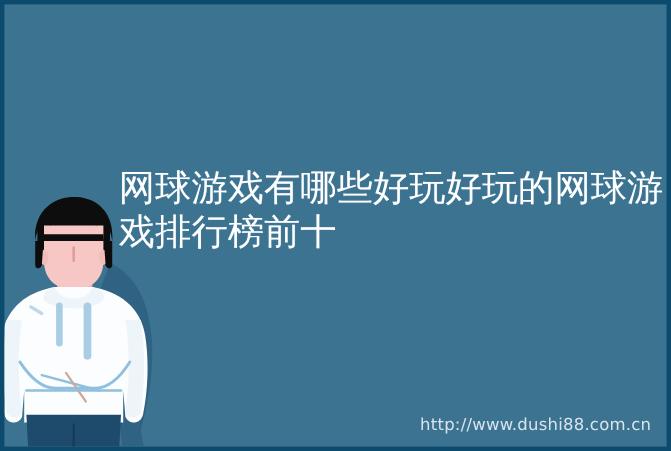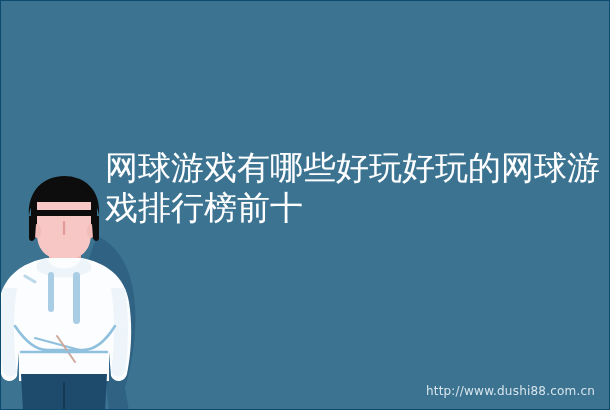--- a/index.html
+++ b/index.html
@@ -8,21 +8,21 @@
     background: #ffffff;
   }
   #canvas {
     position: relative;
     width: 610px;
     height: 410px;
     overflow: hidden;
     background: #3b7391;
     font-family: "Liberation Sans", sans-serif;
     box-sizing: border-box;
-    border: 1px solid #0c4a6e;
+    border: 4px solid #0c4a6e;
   }
   
   #title {
     position: absolute;
     left: 104px;
     top: 147px;
     width: 496px;
     color: #ffffff;
     font-size: 33px;
     line-height: 40px;
@@ -32,21 +32,21 @@
     white-space: normal;
     word-break: break-all;
     font-family: "DejaVu Sans", "Liberation Sans", sans-serif;
   }
   
   #watermark {
     position: absolute;
     right: 14px;
     bottom: 11px;
     color: rgba(238,244,248,0.88);
-    font-size: 12px;
+    font-size: 15px;
     letter-spacing: 0.2px;
     font-family: "DejaVu Sans", "Liberation Sans", sans-serif;
   }
   
   #figure {
     position: absolute;
     left: 0px;
     top: 175px;
     width: 150px;
     height: 235px;

